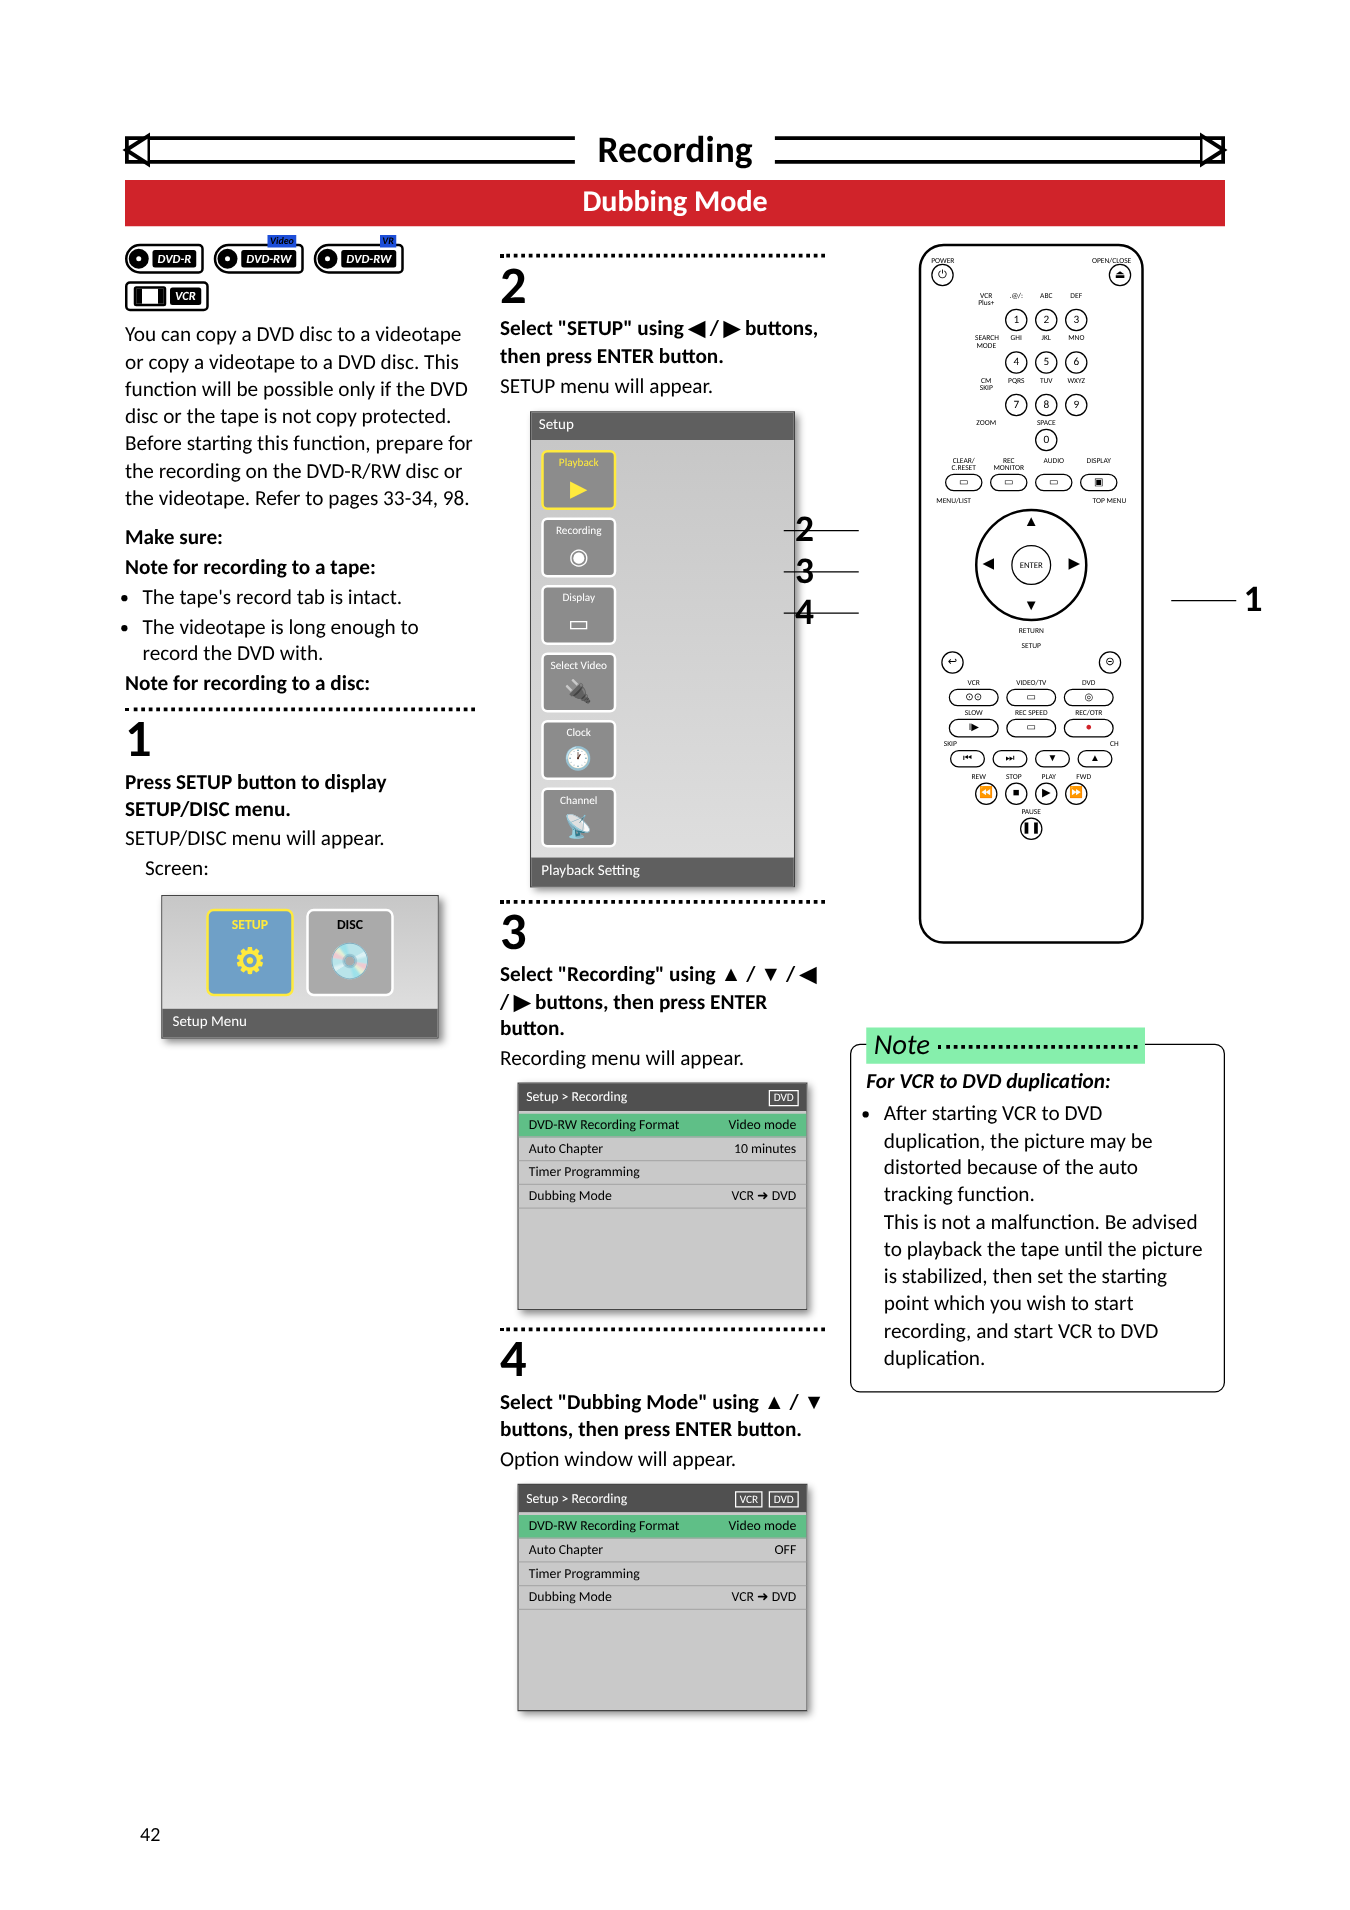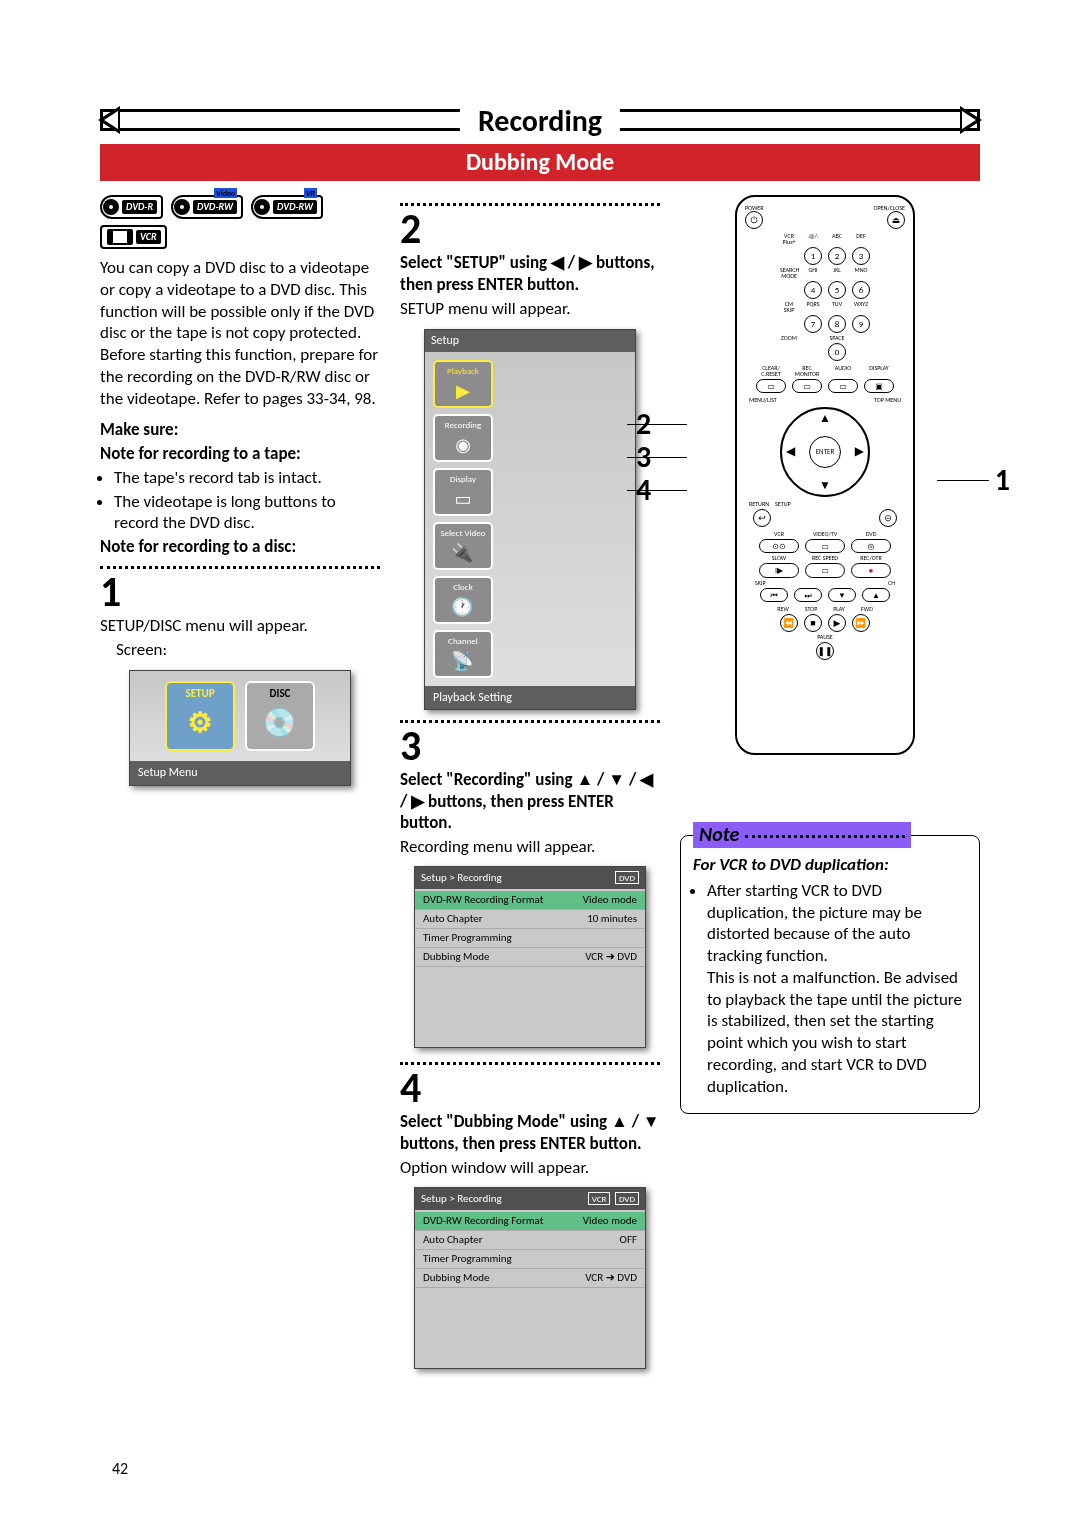--- a/index.html
+++ b/index.html
@@ -228,21 +228,21 @@
   .nav-ring .lf{ left:4px; top:50%; transform:translateY(-50%);}
   .nav-ring .rt{ right:4px; top:50%; transform:translateY(-50%);}
   .remote .tiny{ font-size:6px; text-align:center; line-height:1;}
 
   
   .note-box{
     border:1.5px solid #000; border-radius:8px; padding:10px 12px 14px; margin-top:80px;
     font-size:17px; line-height:1.28; position:relative;
   }
   .note-box .hdr{
-    font-style: italic; font-weight:bold; font-size:20px; background:#8b5cf6;
+    font-style: italic; font-weight:normal; font-size:23px; background:#86efac;
     position:absolute; top:-14px; left:12px; padding:0 6px;
   }
   .note-box .hdr::after{
     content:""; display:inline-block; vertical-align:middle;
     border-top:3px dotted #000; width:160px; margin-left:6px;
   }
   .note-box .sub{ font-weight:bold; font-style:italic; margin:8px 0 4px;}
 
   .page-num{
     position:absolute; bottom:50px; left:112px; font-size:16px;
@@ -289,27 +289,28 @@
           </span>
       </div>
 
       <p>You can copy a DVD disc to a videotape or copy a videotape to a DVD disc. This function will be possible only if the DVD disc or the tape is not copy protected. Before starting this function, prepare for the recording on the DVD-R/RW disc or the videotape. Refer to pages 33-34, 98.</p>
 
       <p style="margin-top:10px" class="b">Make sure:</p>
 
       <p class="b">Note for recording to a tape:</p>
       <ul class="bullets">
         <li>The tape's record tab is intact.</li>
-        <li>The videotape is long buttons to record the DVD disc.</li>
+        <li>The videotape is long enough to record the DVD with.</li>
       </ul>
 
       <p class="b">Note for recording to a disc:</p>
 
       <hr class="dotted-rule">
       <div class="step-num">1</div>
+      <p class="b">Press SETUP button to display SETUP/DISC menu.</p>
       <p>SETUP/DISC menu will appear.</p>
       <p style="padding-left:16px">Screen:</p>
 
       <div class="osd">
         <div class="screen">
           <div class="tile accent">
             <span>SETUP</span>
             <span class="glyph">⚙</span>
           </div>
           <div class="tile">
@@ -493,21 +494,21 @@
           </div>
 
           <div class="nav-ring">
             <span class="arr up">▲</span>
             <span class="arr dn">▼</span>
             <span class="arr lf">◀</span>
             <span class="arr rt">▶</span>
             <span class="center">ENTER</span>
           </div>
 
-          <div class="row-r" style="justify-content:flex-start; padding:0 4px;">
+          <div class="row-r" style="justify-content:flex-end; padding:0 4px;flex-direction:column;">
             <div class="tiny">RETURN</div>
             <div class="tiny">SETUP</div>
           </div>
           <div class="row-r" style="justify-content:space-between; padding:0 8px;">
             <span class="rbtn-round">↩</span>
             <span class="rbtn-round">⊝</span>
           </div>
 
           <div class="row-r" style="margin-top:4px">
             <div class="tiny" style="width:40px">VCR</div>

